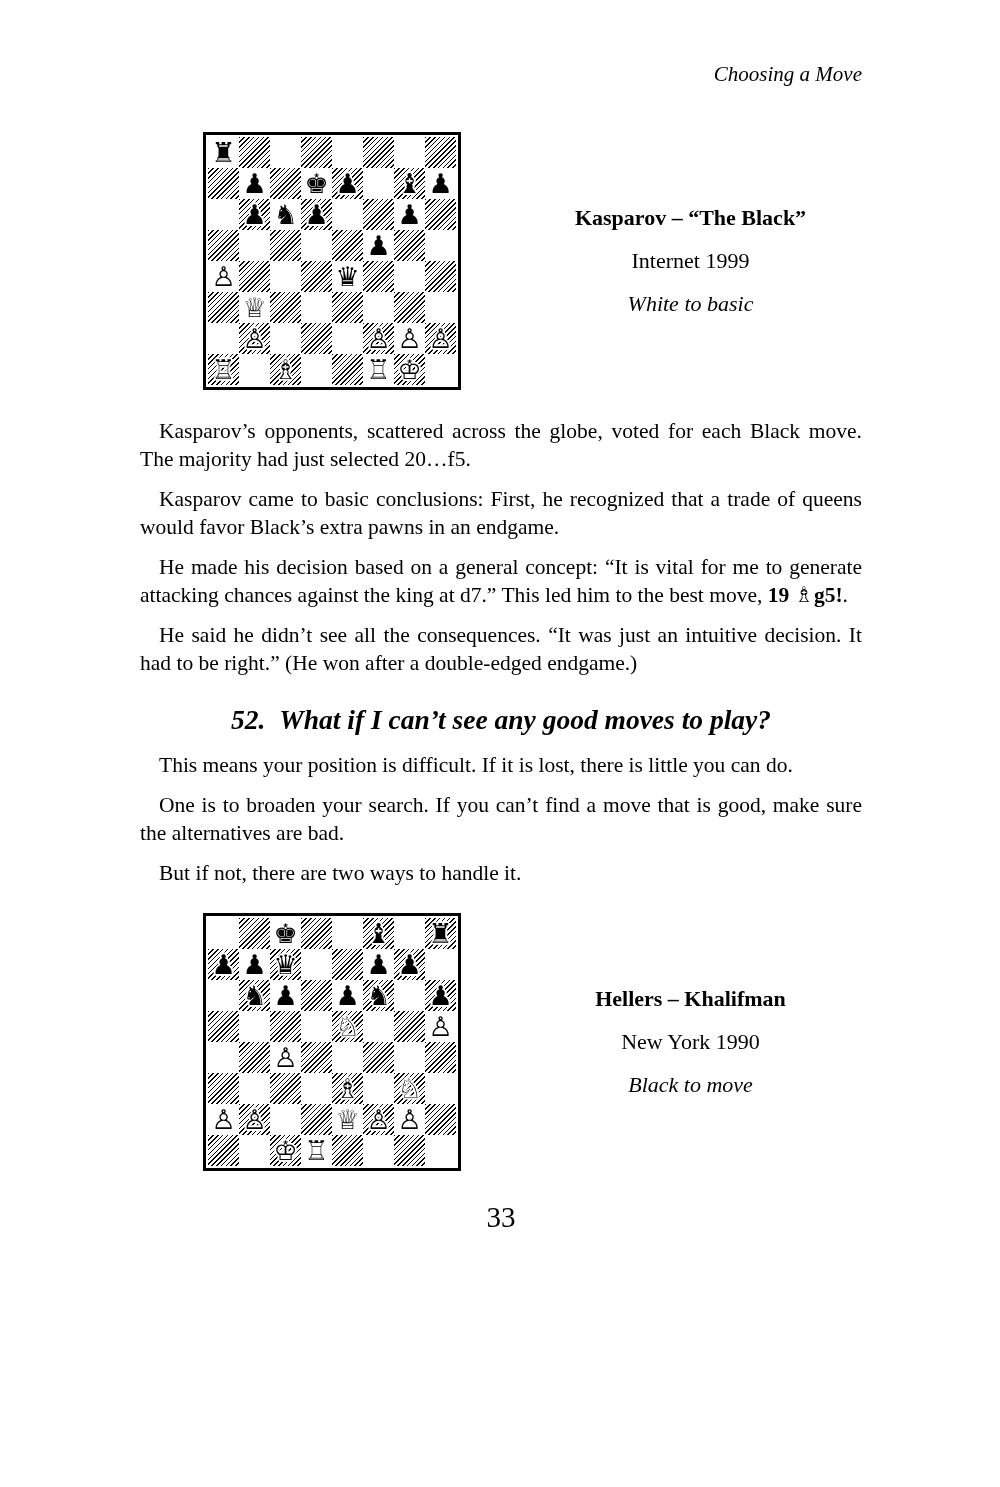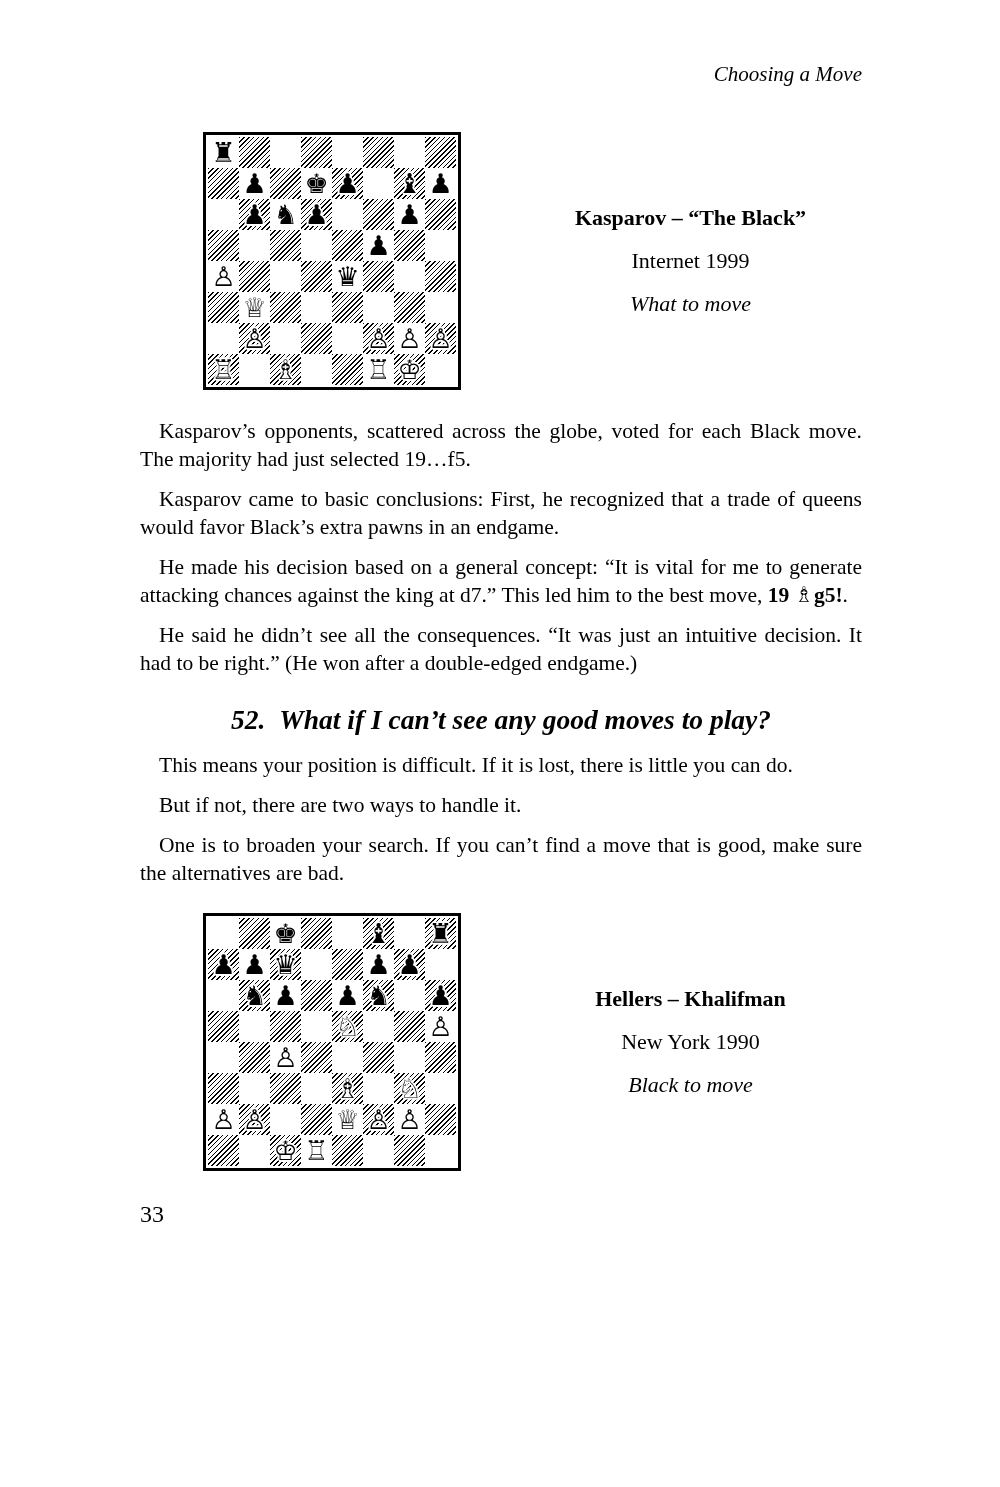--- a/index.html
+++ b/index.html
@@ -26,21 +26,21 @@
   .caption .turn{font-style:italic;}
 
   .article p{font-size:21.5px;line-height:28px;text-align:justify;text-indent:19px;margin:12px 0 0 0;}
   .article.first{margin-top:27px;}
   .article.second{margin-top:4px;}
 
   .section-heading{font-size:27.5px;font-weight:bold;font-style:italic;text-align:center;
       margin:24px 0 2px 0;line-height:38px;}
   .sec-num{margin-right:14px;text-align:right;}
 
-  .page-number{margin-top:30px;text-align:left;font-size:24px;}
+  .page-number{margin-top:30px;text-align:center;font-size:29px;}
 </style>
 </head>
 <body>
 
 <div class="page">
   <div class="content">
 
     <div class="running-head">Choosing a Move</div>
 
     <section class="diagram-row first">
@@ -154,37 +154,37 @@
               <div class="sq dark">
                 <span class="pc">♔</span>
               </div>
               <div class="sq light"></div>
             </div>
         </div>
       </div>
       <div class="caption">
         <div class="players">Kasparov – “The Black”</div>
         <div class="venue">Internet 1999</div>
-        <div class="turn">What to move</div>
+        <div class="turn">White to basic</div>
       </div>
     </section>
 
     <div class="article first">
-        <p><span>Kasparov’s opponents, scattered across the globe, voted for each Black move. The majority had just selected 19…f5.</span></p>
+        <p><span>Kasparov’s opponents, scattered across the globe, voted for each Black move. The majority had just selected 20…f5.</span></p>
         <p><span>Kasparov came to basic conclusions: First, he recognized that a trade of queens would favor Black’s extra pawns in an endgame.</span></p>
         <p><span>He made his decision based on a general concept: “It is vital for me to generate attacking chances against the king at d7.” This led him to the best move, </span><b>19 ♗g5!</b><span>.</span></p>
         <p><span>He said he didn’t see all the consequences. “It was just an intuitive decision. It had to be right.” (He won after a double-edged endgame.)</span></p>
       </div>
 
     <h1 class="section-heading"><span class="sec-num">52.</span><span>What if I can’t see any good moves to play?</span></h1>
 
     <div class="article second">
         <p><span>This means your position is difficult. If it is lost, there is little you can do.</span></p>
+        <p><span>One is to broaden your search. If you can’t find a move that is good, make sure the alternatives are bad.</span></p>
         <p><span>But if not, there are two ways to handle it.</span></p>
-        <p><span>One is to broaden your search. If you can’t find a move that is good, make sure the alternatives are bad.</span></p>
       </div>
 
     <section class="diagram-row second">
       <div class="board-indent">
         <div class="board-frame">
           <div class="board">
               <div class="sq light"></div>
               <div class="sq dark"></div>
               <div class="sq light">
                 <span class="pc">♚</span>

